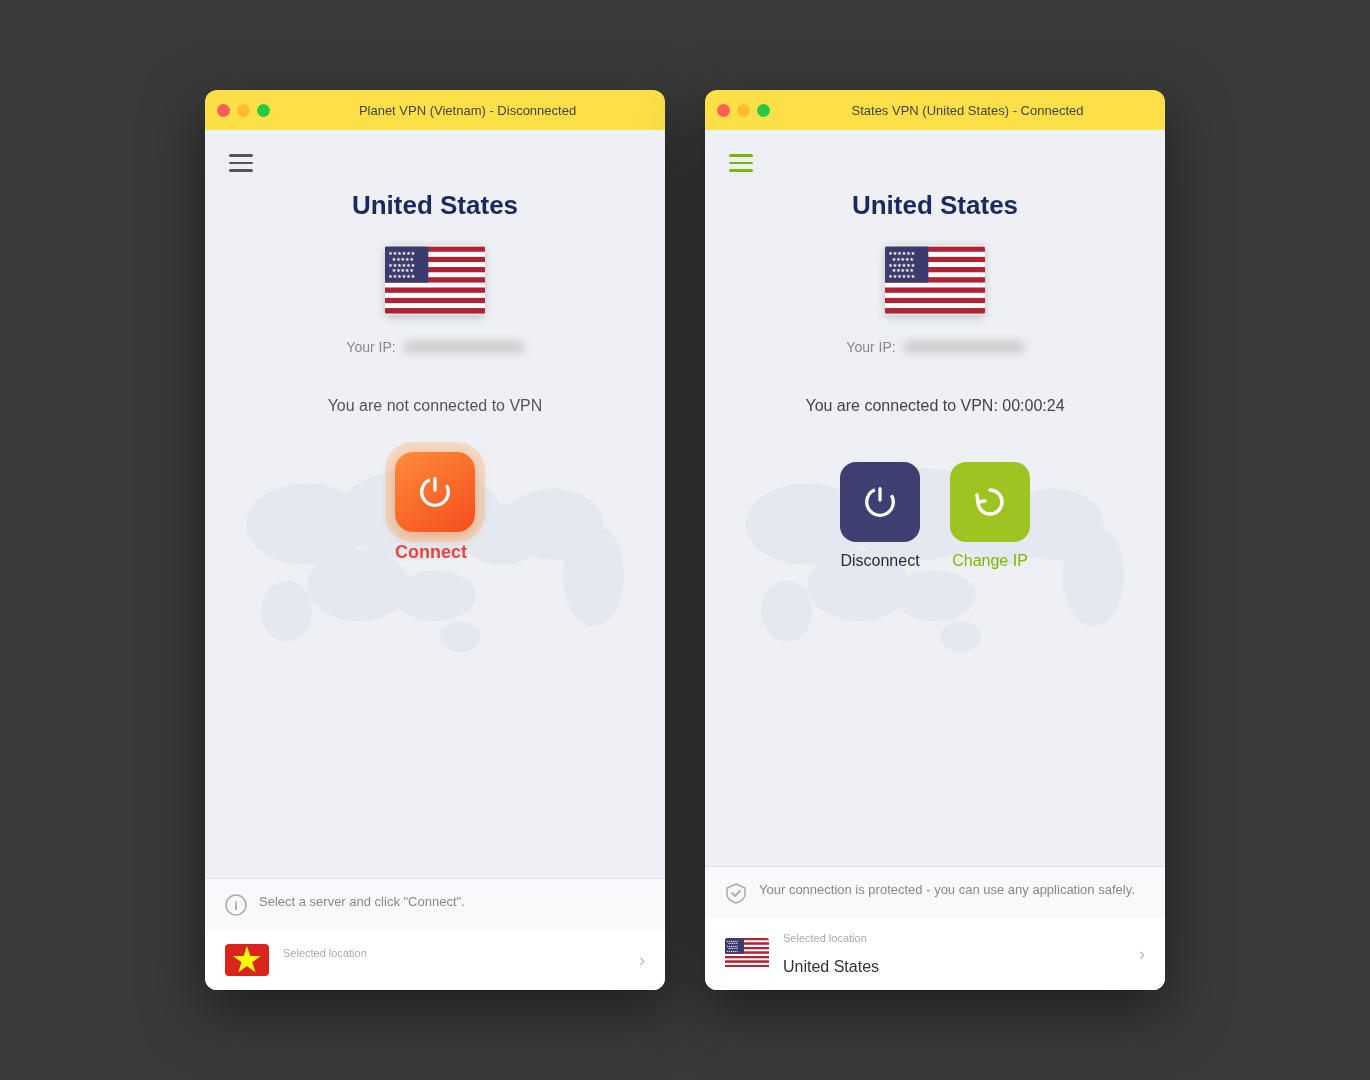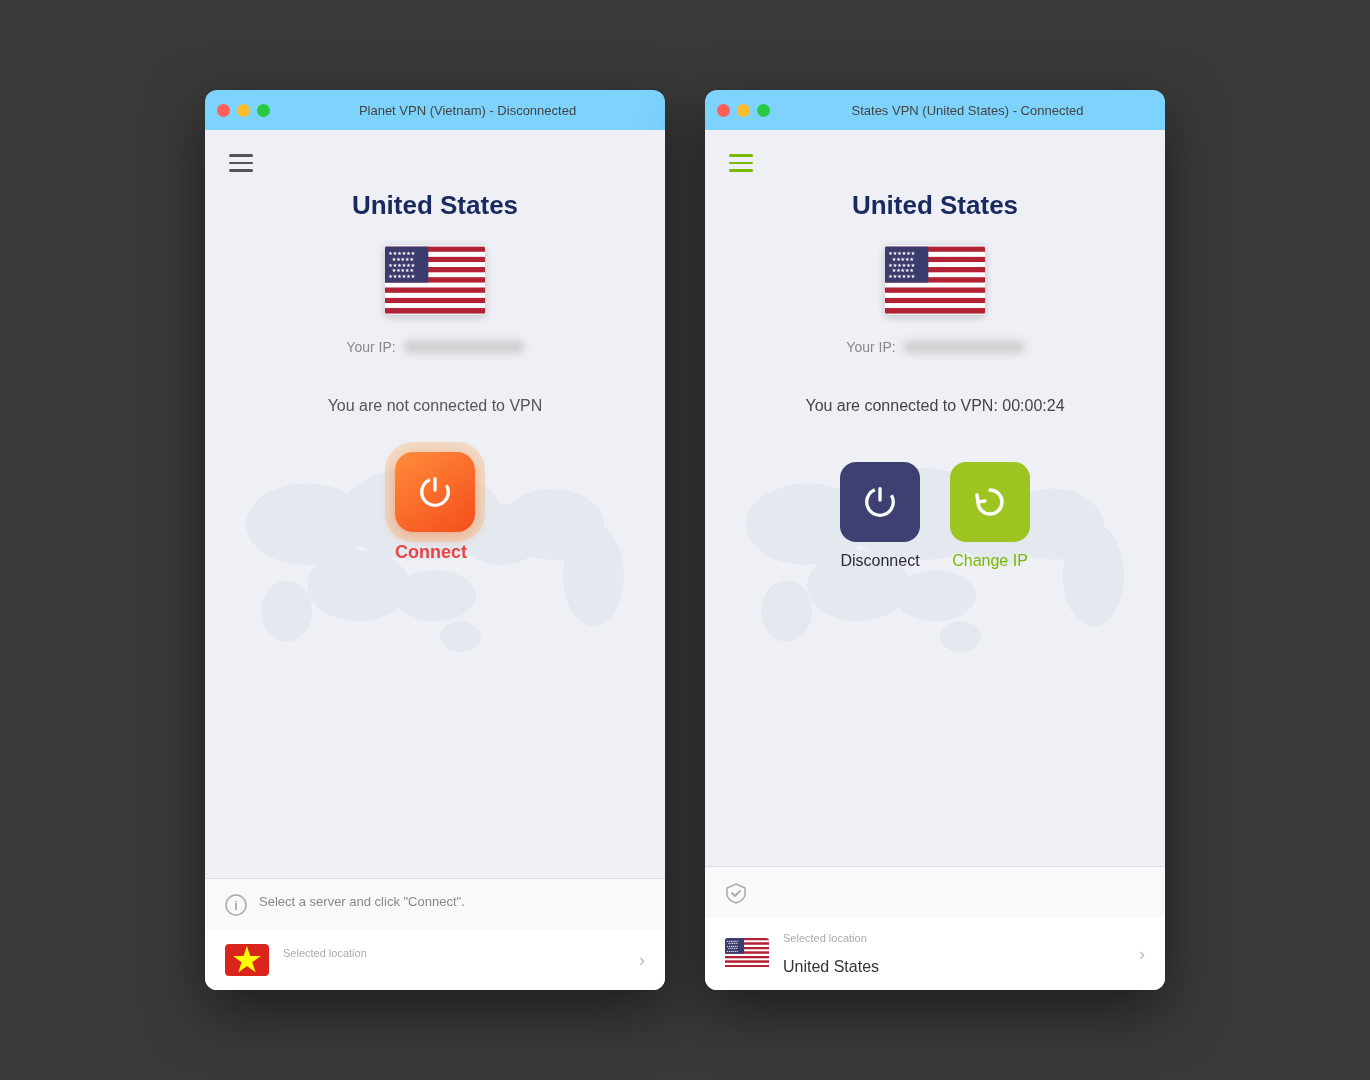--- a/index.html
+++ b/index.html
@@ -19,21 +19,21 @@
       width: 460px;
       height: 900px;
       border-radius: 12px;
       overflow: hidden;
       display: flex;
       flex-direction: column;
       box-shadow: 0 20px 60px rgba(0,0,0,0.5);
     }
 
     .title-bar {
-      background: #7dd3fc;
+      background: #fde047;
       height: 40px;
       display: flex;
       align-items: center;
       padding: 0 12px;
       flex-shrink: 0;
     }
 
     .traffic-lights {
       display: flex;
       gap: 7px;
@@ -518,20 +518,21 @@
         </div>
       </div>
     </div>
 
     <div class="bottom-section">
       <div class="info-bar">
         <svg class="info-icon" viewBox="0 0 22 22" xmlns="http://www.w3.org/2000/svg">
           <path d="M11 2 L20 6 L20 12 Q20 18 11 21 Q2 18 2 12 L2 6 Z" fill="none" stroke="#aaa" stroke-width="1.5"></path>
           <polyline points="7,11 10,14 15,9" fill="none" stroke="#aaa" stroke-width="1.8" stroke-linecap="round" stroke-linejoin="round"></polyline>
         </svg>
+        <span class="info-text">Your connection is protected - you can use any application safely.</span>
       </div>
 
       <div class="location-bar">
         <div class="location-flag-small">
           <svg viewBox="0 0 60 40" xmlns="http://www.w3.org/2000/svg">
             <rect width="60" height="40" fill="#B22234"></rect>
             <rect y="3.08" width="60" height="3.08" fill="white"></rect>
             <rect y="6.15" width="60" height="3.08" fill="#B22234"></rect>
             <rect y="9.23" width="60" height="3.08" fill="white"></rect>
             <rect y="12.31" width="60" height="3.08" fill="#B22234"></rect>

